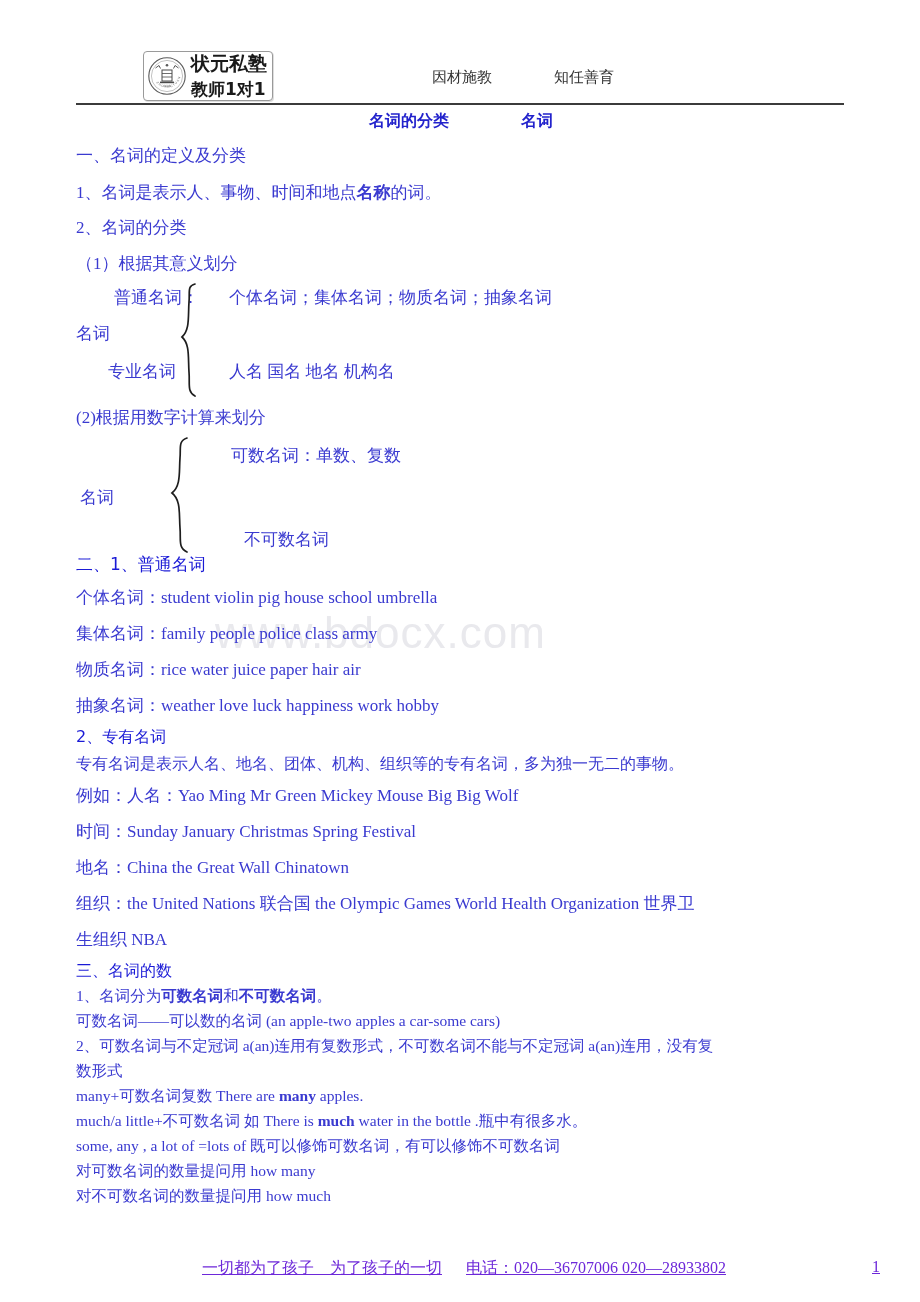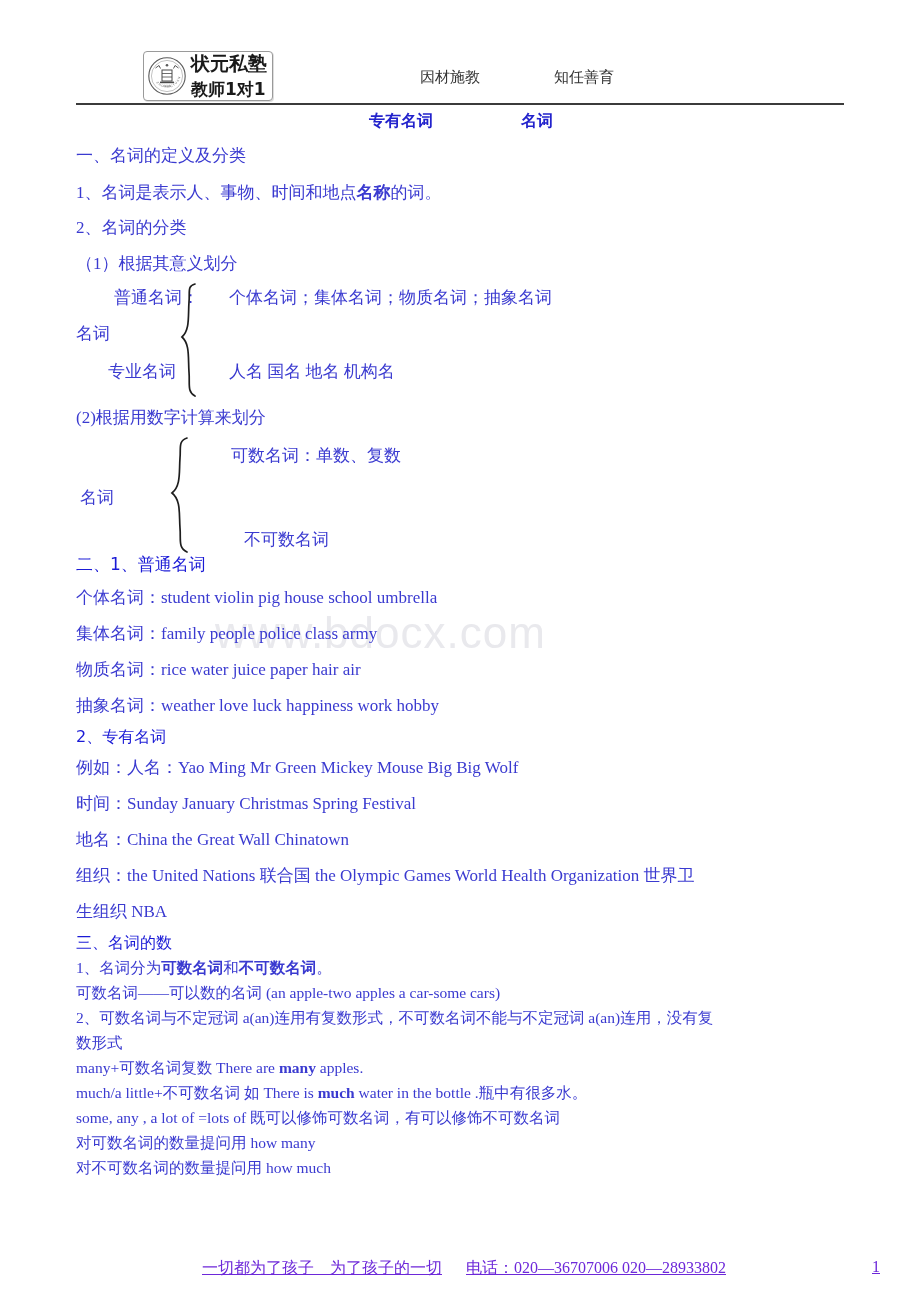--- a/index.html
+++ b/index.html
@@ -90,21 +90,21 @@
     margin-top: 8px;
     white-space: nowrap;
   }
   .slogan {
     position: absolute;
     top: 68px;
     font-size: 15px;
     color: #333333;
     white-space: nowrap;
   }
-  .slogan-a { left: 420px; }
+  .slogan-a { left: 432px; }
   .slogan-b { left: 554px; }
 
   .header-rule {
     position: absolute;
     left: 76px;
     top: 103px;
     width: 768px;
     height: 0;
     border-top: 2px solid #3b3b3b;
   }
@@ -251,21 +251,21 @@
 
     <div class="slogan slogan-a">因材施教</div>
     <div class="slogan slogan-b">知任善育</div>
 
     <div class="header-rule"></div>
   </div>
 
   <div class="doc">
 
     <div class="doc-title">
-      <span class="t1">专有名词</span>
+      <span class="t1">名词的分类</span>
       <span class="t2">名词</span>
     </div>
 
     <div class="line l-big">
       <span>一、名词的定义及分类</span>
     </div>
 
     <div class="line l-big">
       <span>1、名词是表示人、事物、时间和地点</span><span class="bold-cn">名称</span><span>的词。</span>
     </div>
@@ -320,20 +320,23 @@
       <span>物质名词：</span><span class="en">rice      water   juice   paper   hair   air</span>
     </div>
     <div class="line l-big">
       <span>抽象名词：</span><span class="en">weather   love     luck    happiness    work    hobby</span>
     </div>
 
     <div class="line l-mid" style="height:26px; line-height:26px">
       <span class="hd" style="font-size:16px">2、专有名词</span>
     </div>
 
+    <div class="line l-mid" style="height:28px; line-height:28px">
+      <span>专有名词是表示人名、地名、团体、机构、组织等的专有名词，多为独一无二的事物。</span>
+    </div>
 
     <div class="line l-big">
       <span>例如：人名：</span><span class="en">Yao Ming   Mr Green   Mickey Mouse   Big Big Wolf</span>
     </div>
     <div class="line l-big">
       <span>时间：</span><span class="en">Sunday January   Christmas   Spring   Festival</span>
     </div>
     <div class="line l-big">
       <span>地名：</span><span class="en">China    the Great Wall   Chinatown</span>
     </div>

